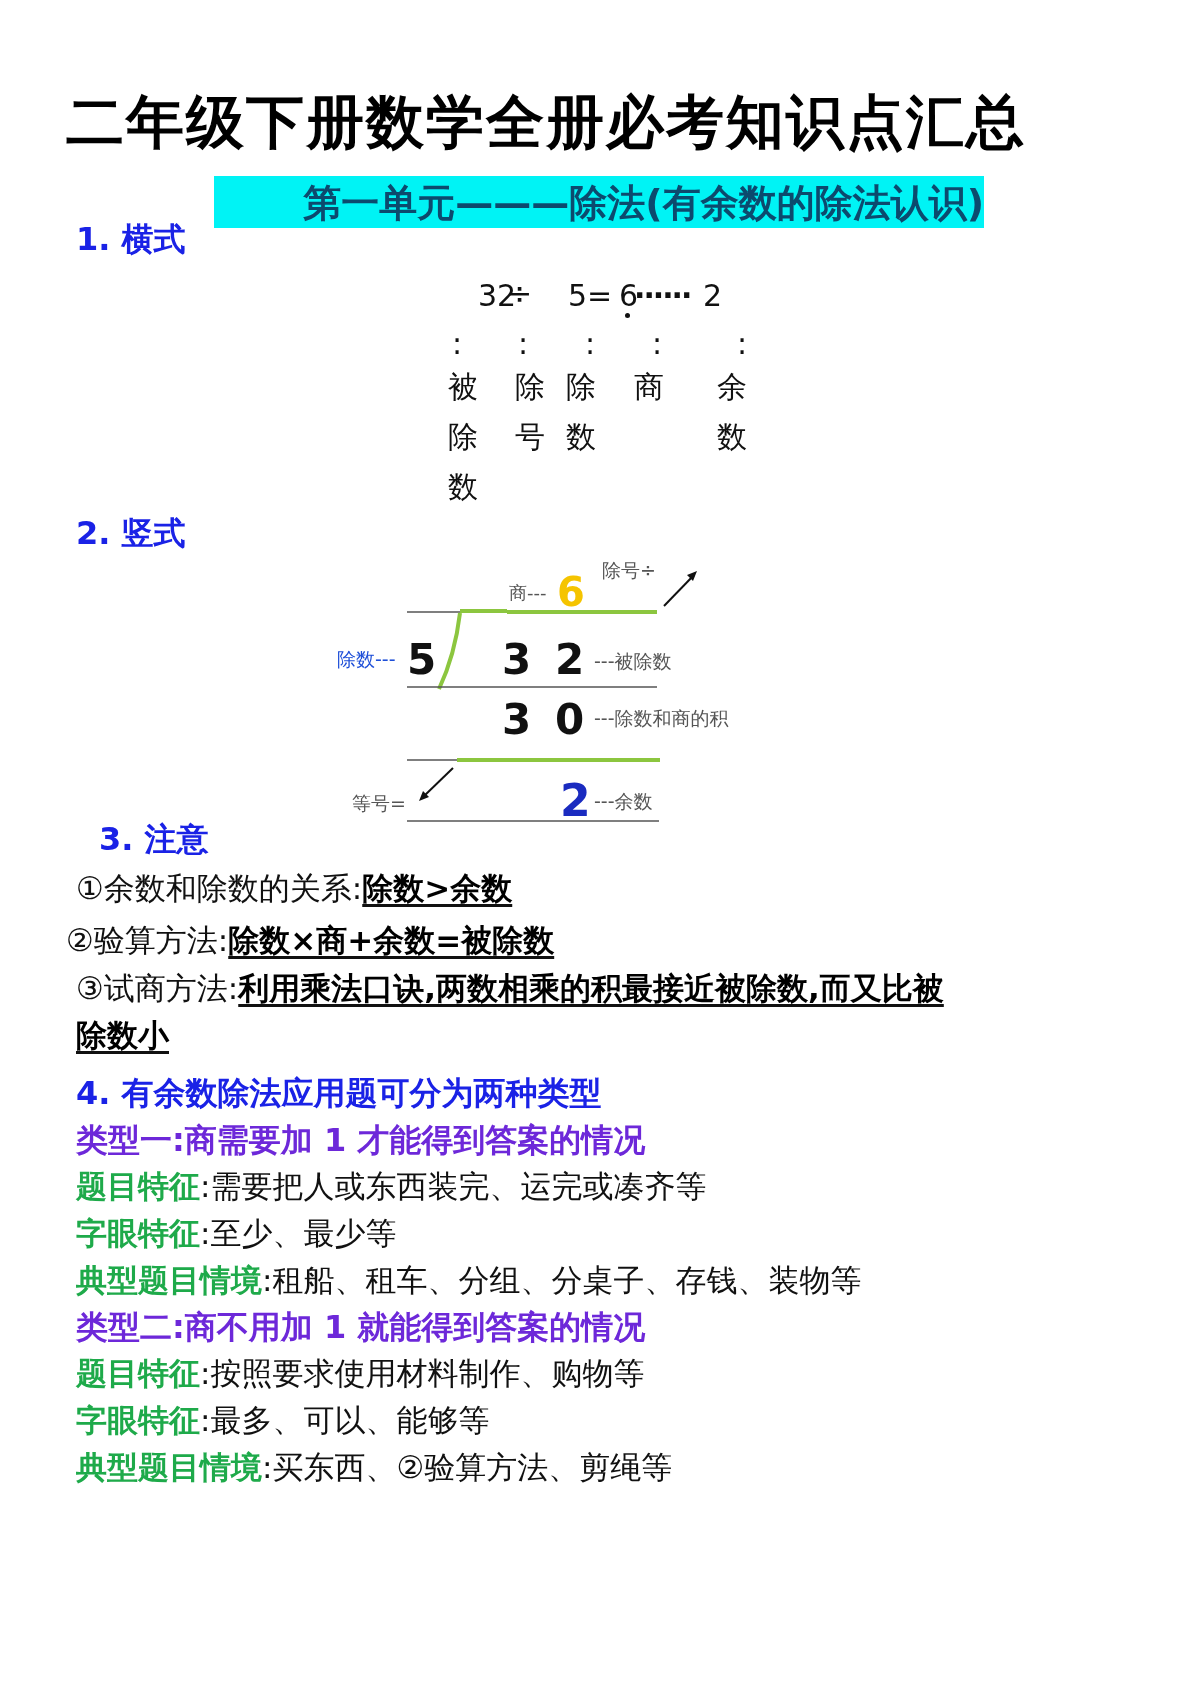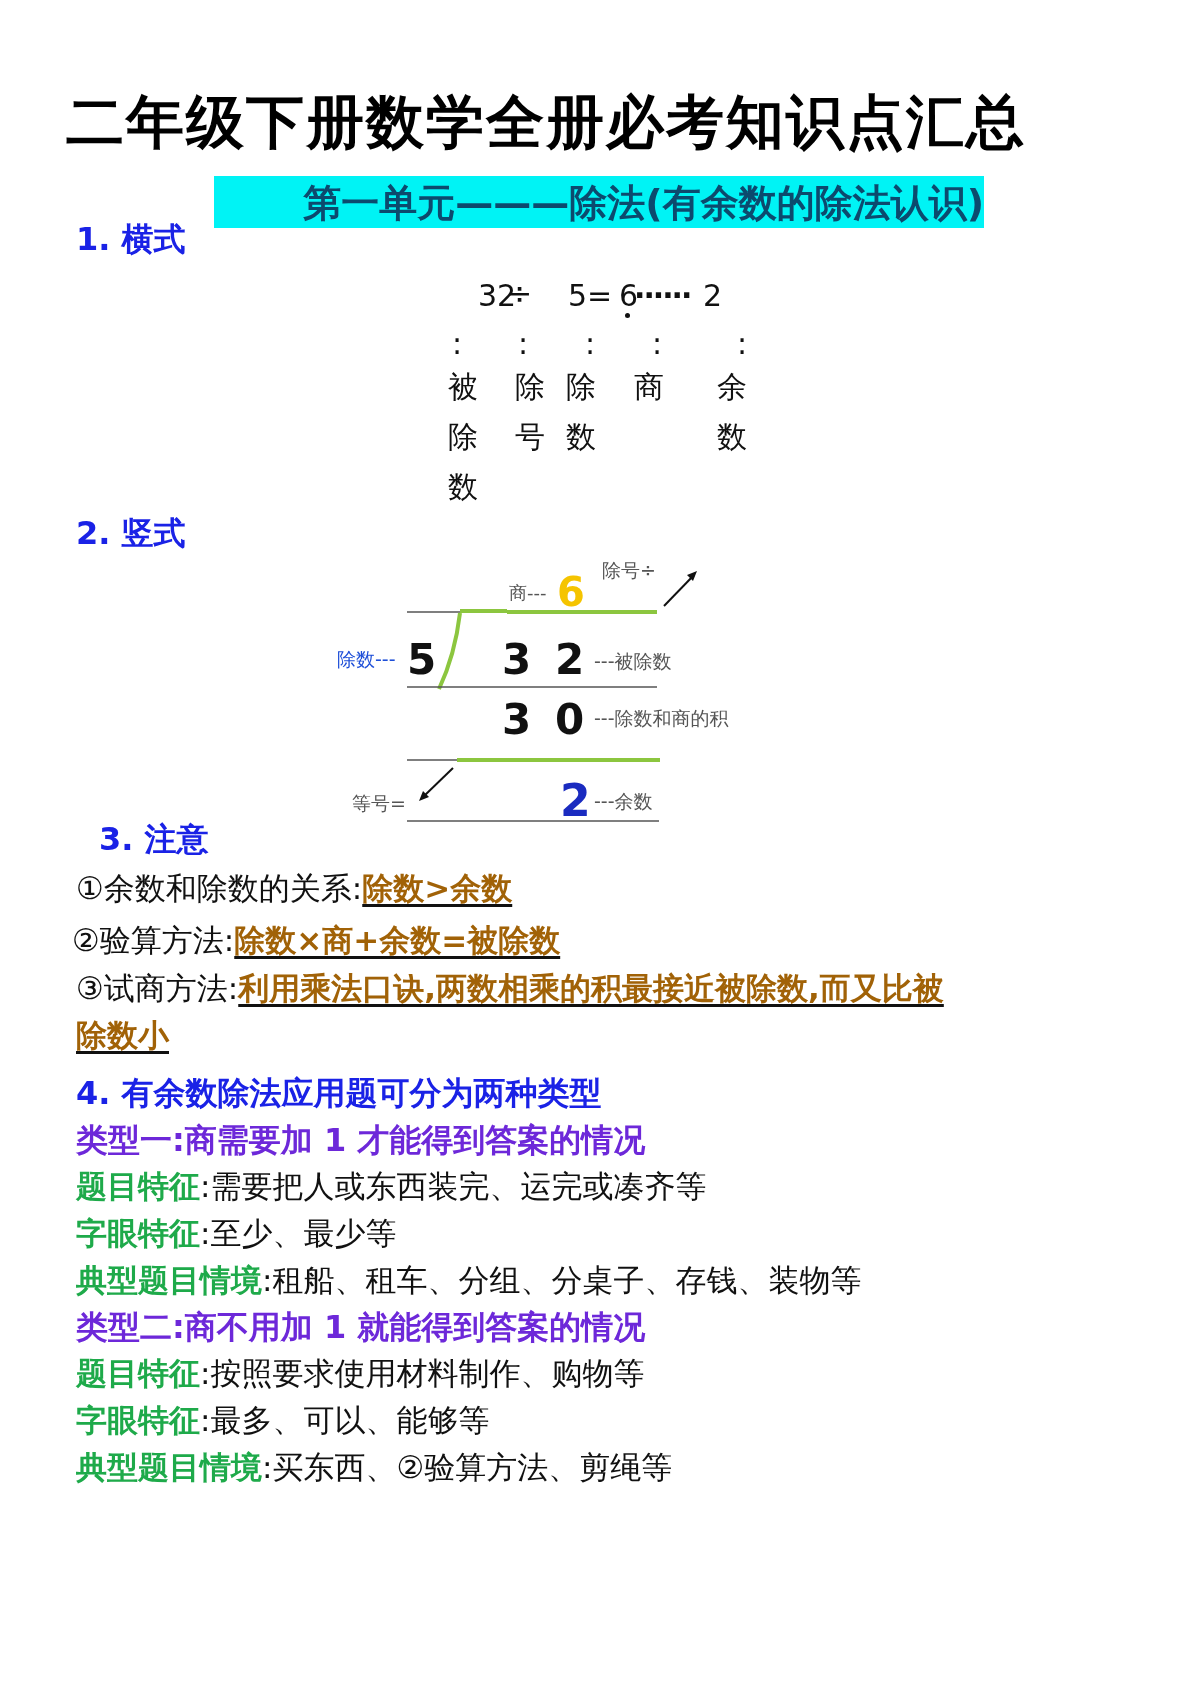--- a/index.html
+++ b/index.html
@@ -6,21 +6,21 @@
   body { width:1191px; height:1684px; position:relative; overflow:hidden;
          font-family:"DejaVu Sans","Liberation Sans",sans-serif; color:#111; }
   .abs { position:absolute; white-space:nowrap; }
   .title { left:0; width:1092px; top:84px; text-align:center; font-size:58px; font-weight:900; letter-spacing:2px; color:#000; }
   .unit-band { left:214px; top:176px; width:770px; height:52px; background:#00f3f5; }
   .unit-text { left:214px; top:178px; width:770px; text-align:right; font-size:38px; font-weight:700; color:#0c4a6e; }
   .h-blue { font-size:32px; font-weight:700; color:#1a22e6; }
   .mono-row { font-size:30px; color:#111; }
   .lbl { font-size:30px; color:#111; line-height:50px; }
   .body-line { font-size:31px; color:#111; }
-  .orange { color:#a16207; font-weight:700; text-decoration:underline; text-decoration-color:#111; text-underline-offset:5px;text-align:right; }
+  .orange { color:#000000; font-weight:700; text-decoration:underline; text-decoration-color:#111; text-underline-offset:5px;text-align:right; }
   .red { color:#6d28d9; font-weight:700; font-size:32px; }
   .green { color:#1eaa4a; font-weight:700; }
   .diagram { left:357px; top:565px; width:458px; height:330px; }
 </style>
 </head>
 <body>
 
 <div class="abs title">二年级下册数学全册必考知识点汇总</div>
 <div class="abs unit-band"></div>
 <div class="abs unit-text">第一单元———除法(有余数的除法认识)</div>
@@ -92,21 +92,21 @@
   <div class="abs" style="left:237px;top:141px;font-size:19px;color:#555;">---除数和商的积</div>
   <div class="abs" style="left:-5px;top:226px;font-size:19px;color:#555;">等号=</div>
   <div class="abs" style="left:203px;top:210px;font-size:44px;font-weight:900;color:#1a2bc0;">2</div>
   <div class="abs" style="left:237px;top:224px;font-size:19px;color:#555;">---余数</div>
 </div>
 
 <div class="abs h-blue" style="left:76px;top:818px;margin-left:23px;">3. 注意</div>
 <div class="abs body-line" style="left:76px;top:868px;">
   <span>①余数和除数的关系:</span><span class="orange">除数&gt;余数</span>
 </div>
-<div class="abs body-line" style="left:72px;top:920px;">
+<div class="abs body-line" style="left:66px;top:920px;">
   <span>②验算方法:</span><span class="orange">除数×商+余数=被除数</span>
 </div>
 <div class="abs body-line" style="left:76px;top:968px;">
   <span>③试商方法:</span><span class="orange">利用乘法口诀,两数相乘的积最接近被除数,而又比被</span>
 </div>
 <div class="abs body-line" style="left:76px;top:1015px;">
   <span class="orange">除数小</span>
 </div>
 
 <div class="abs h-blue" style="left:76px;top:1072px;">4. 有余数除法应用题可分为两种类型</div>

